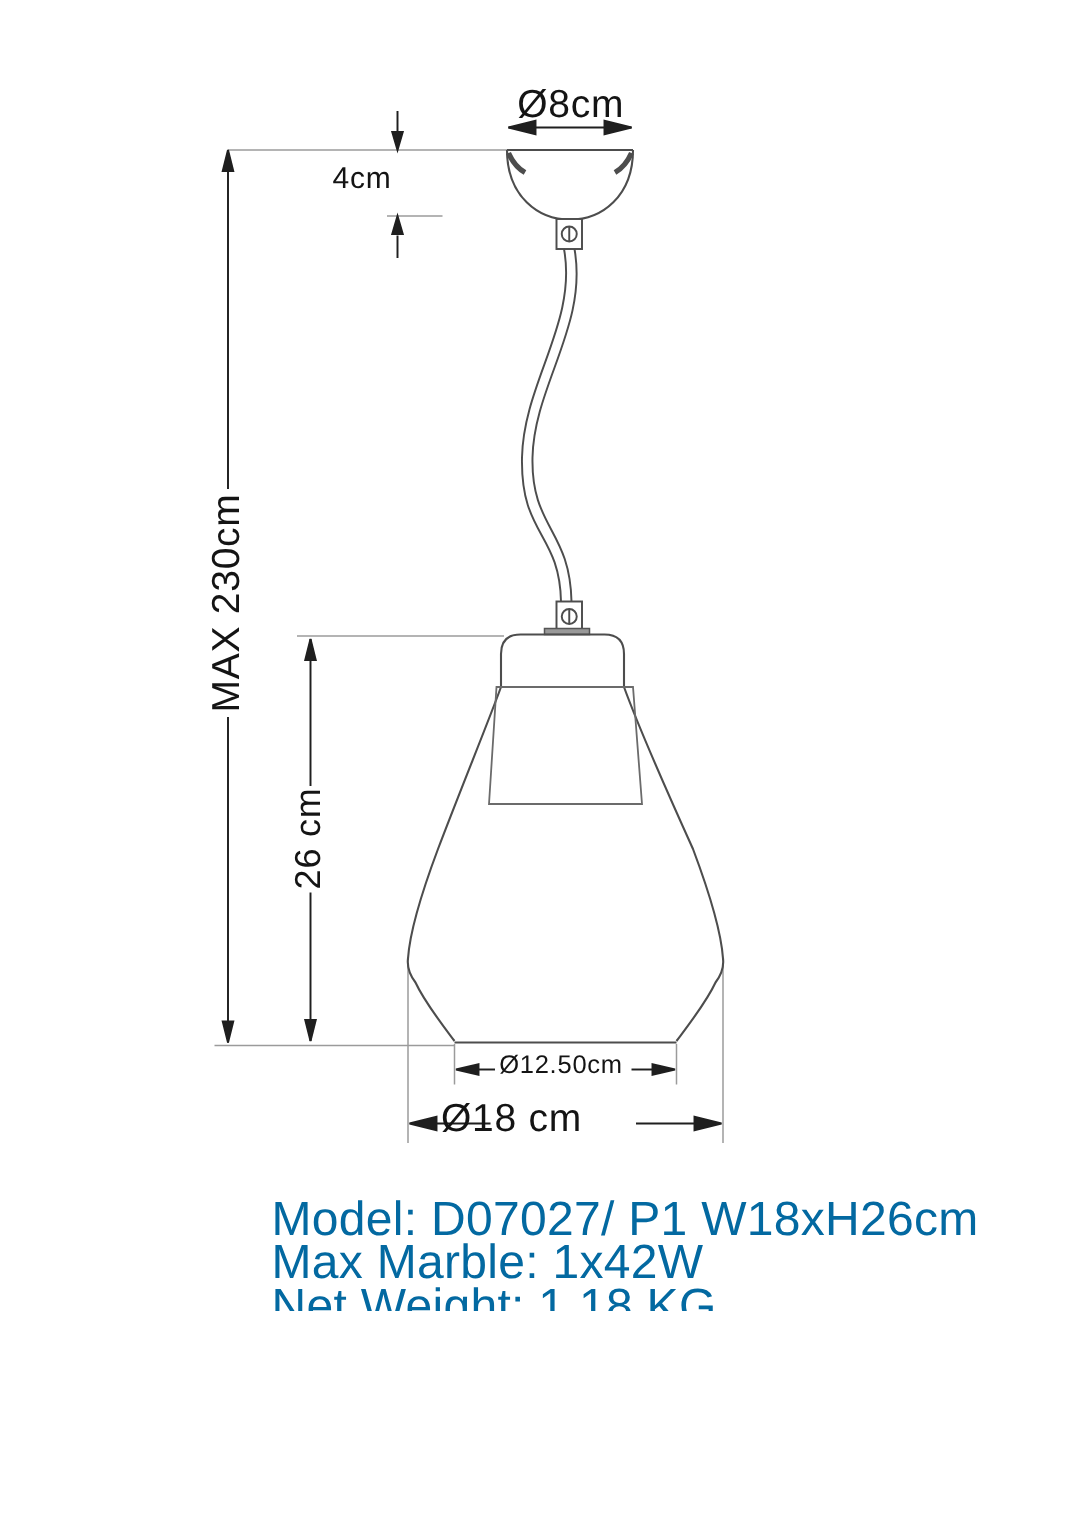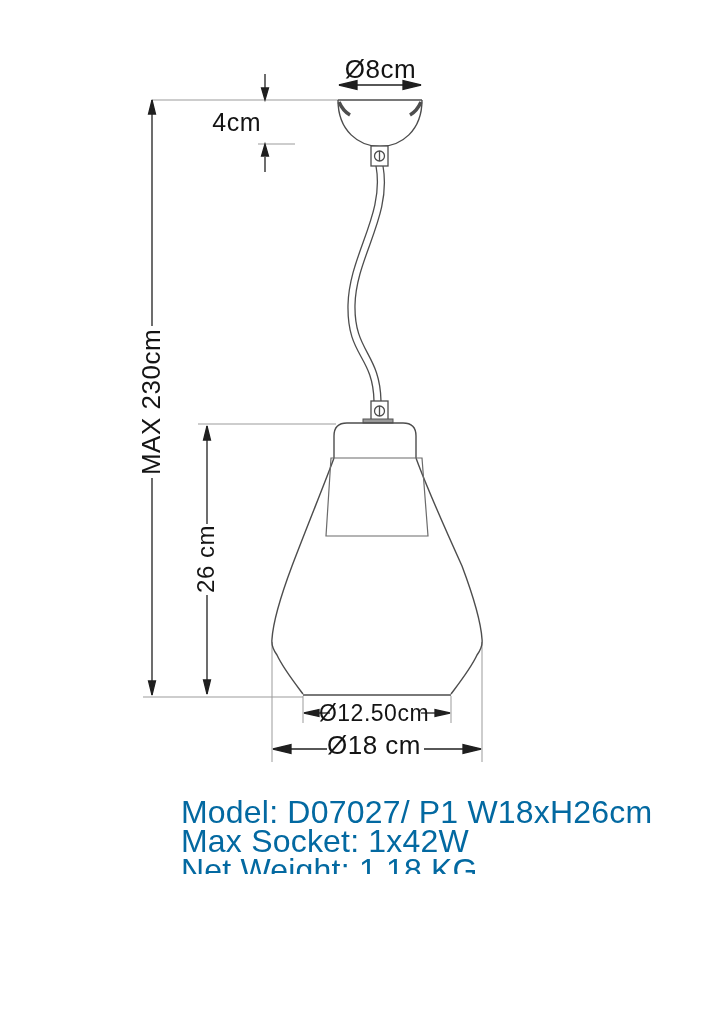--- a/index.html
+++ b/index.html
@@ -13,27 +13,27 @@
     overflow: hidden;
   }
   .drawing-svg { position: absolute; left: 0; top: 0; }
   .dim-label {
     position: absolute;
     color: #141414;
     white-space: nowrap;
     letter-spacing: 0.5px;
   }
   .lbl-dia8    { left: 320px; top: 54px;  width: 121px; text-align: center; font-size: 26px; }
-  .lbl-h4      { left: 201px; top: 108px; width: 60px;  text-align: right;  font-size: 25px; }
+  .lbl-h4      { left: 201px; top: 108px; width: 60px;  text-align: right;  font-size: 20px; }
   .lbl-max     { left: 151px; top: 402px; font-size: 26px;
                  transform: translate(-50%,-50%) rotate(-90deg); }
   .lbl-26      { left: 206px; top: 559px; font-size: 24px;
                  transform: translate(-50%,-50%) rotate(-90deg); }
-  .lbl-dia1250 { left: 294px; top: 700px; width: 160px; text-align: center; font-size: 23px; }
-  .lbl-dia18   { left: 294px; top: 730px; width: 160px; text-align: center; font-size: 26px; }
+  .lbl-dia1250 { left: 294px; top: 700px; width: 160px; text-align: center; font-size: 17px; }
+  .lbl-dia18   { left: 294px; top: 730px; width: 160px; text-align: left; font-size: 26px; }
   .spec-block {
     position: absolute;
     left: 181px; top: 798px;
     font-size: 32px;
     line-height: 29px;
     letter-spacing: 0.2px;
     color: #0369a1;
     white-space: nowrap;
   }
 </style>
@@ -132,17 +132,17 @@
 
   <div class="dim-label lbl-dia8">Ø8cm</div>
   <div class="dim-label lbl-h4">4cm</div>
   <div class="dim-label lbl-max">MAX 230cm</div>
   <div class="dim-label lbl-26">26 cm</div>
   <div class="dim-label lbl-dia1250">Ø12.50cm</div>
   <div class="dim-label lbl-dia18">Ø18 cm</div>
 
   <div class="spec-block">
     <div>Model: D07027/ P1 W18xH26cm</div>
-    <div>Max Socket: 1x42W</div>
+    <div>Max Marble: 1x42W</div>
     <div>Net Weight: 1.18 KG</div>
   </div>
 
 </div>
 
 </body></html>

